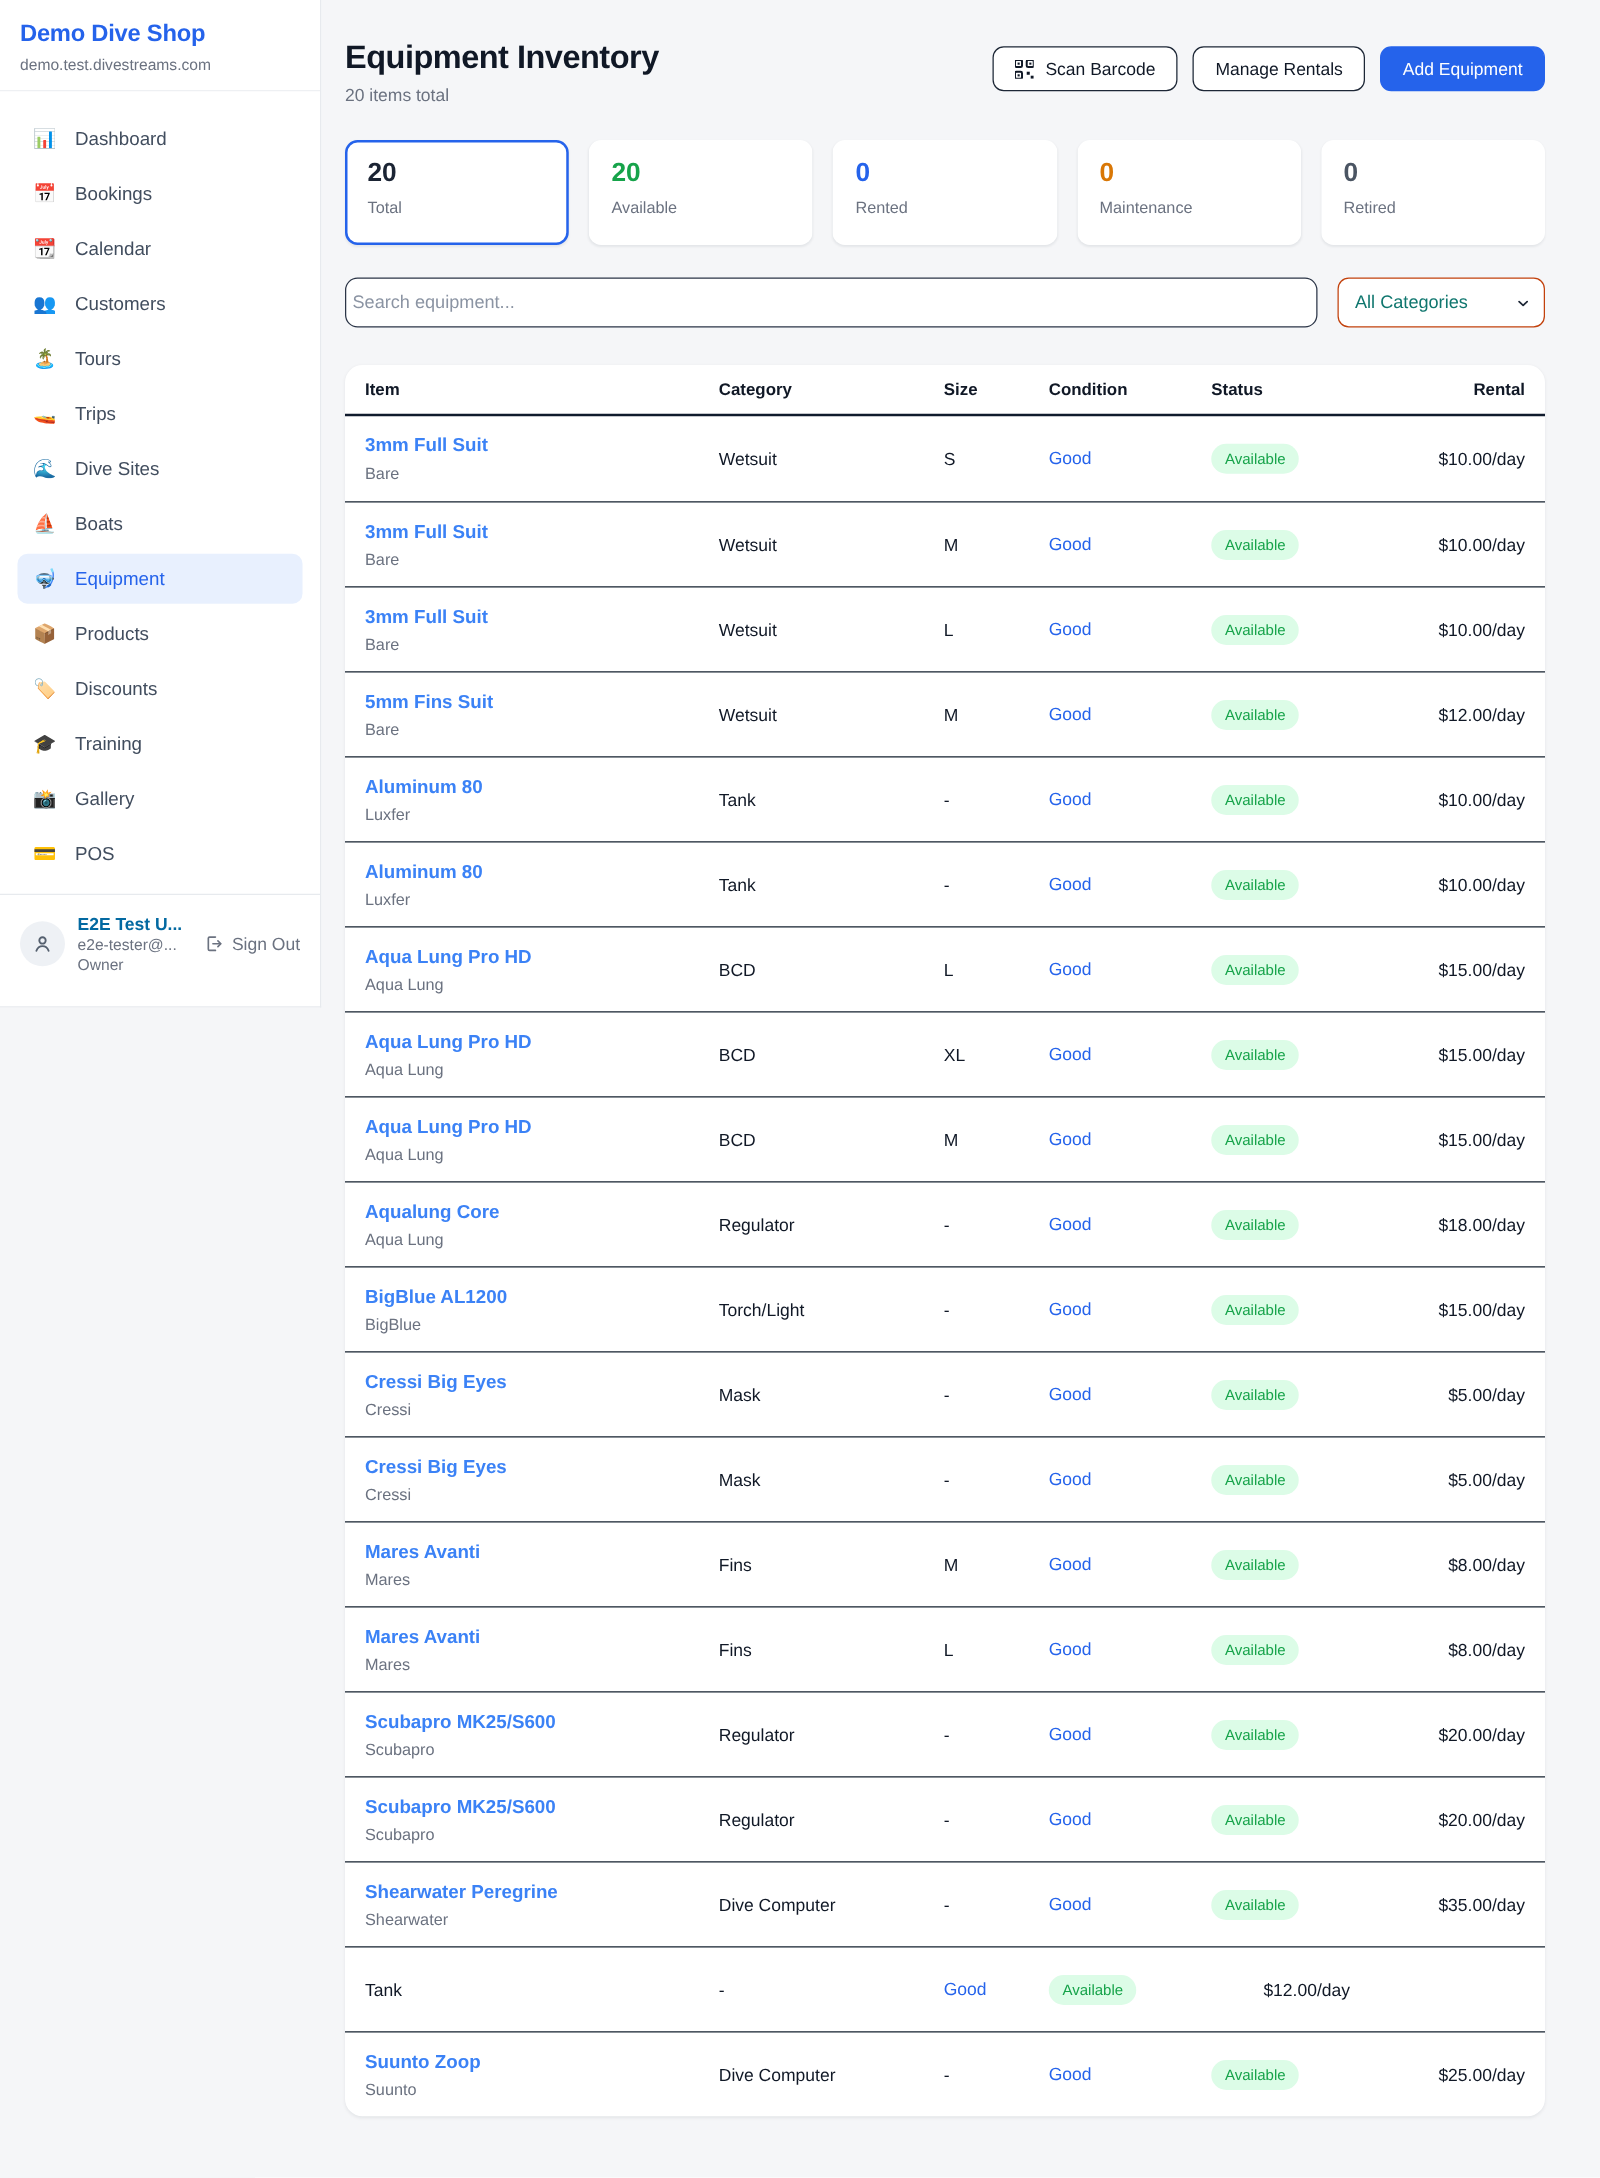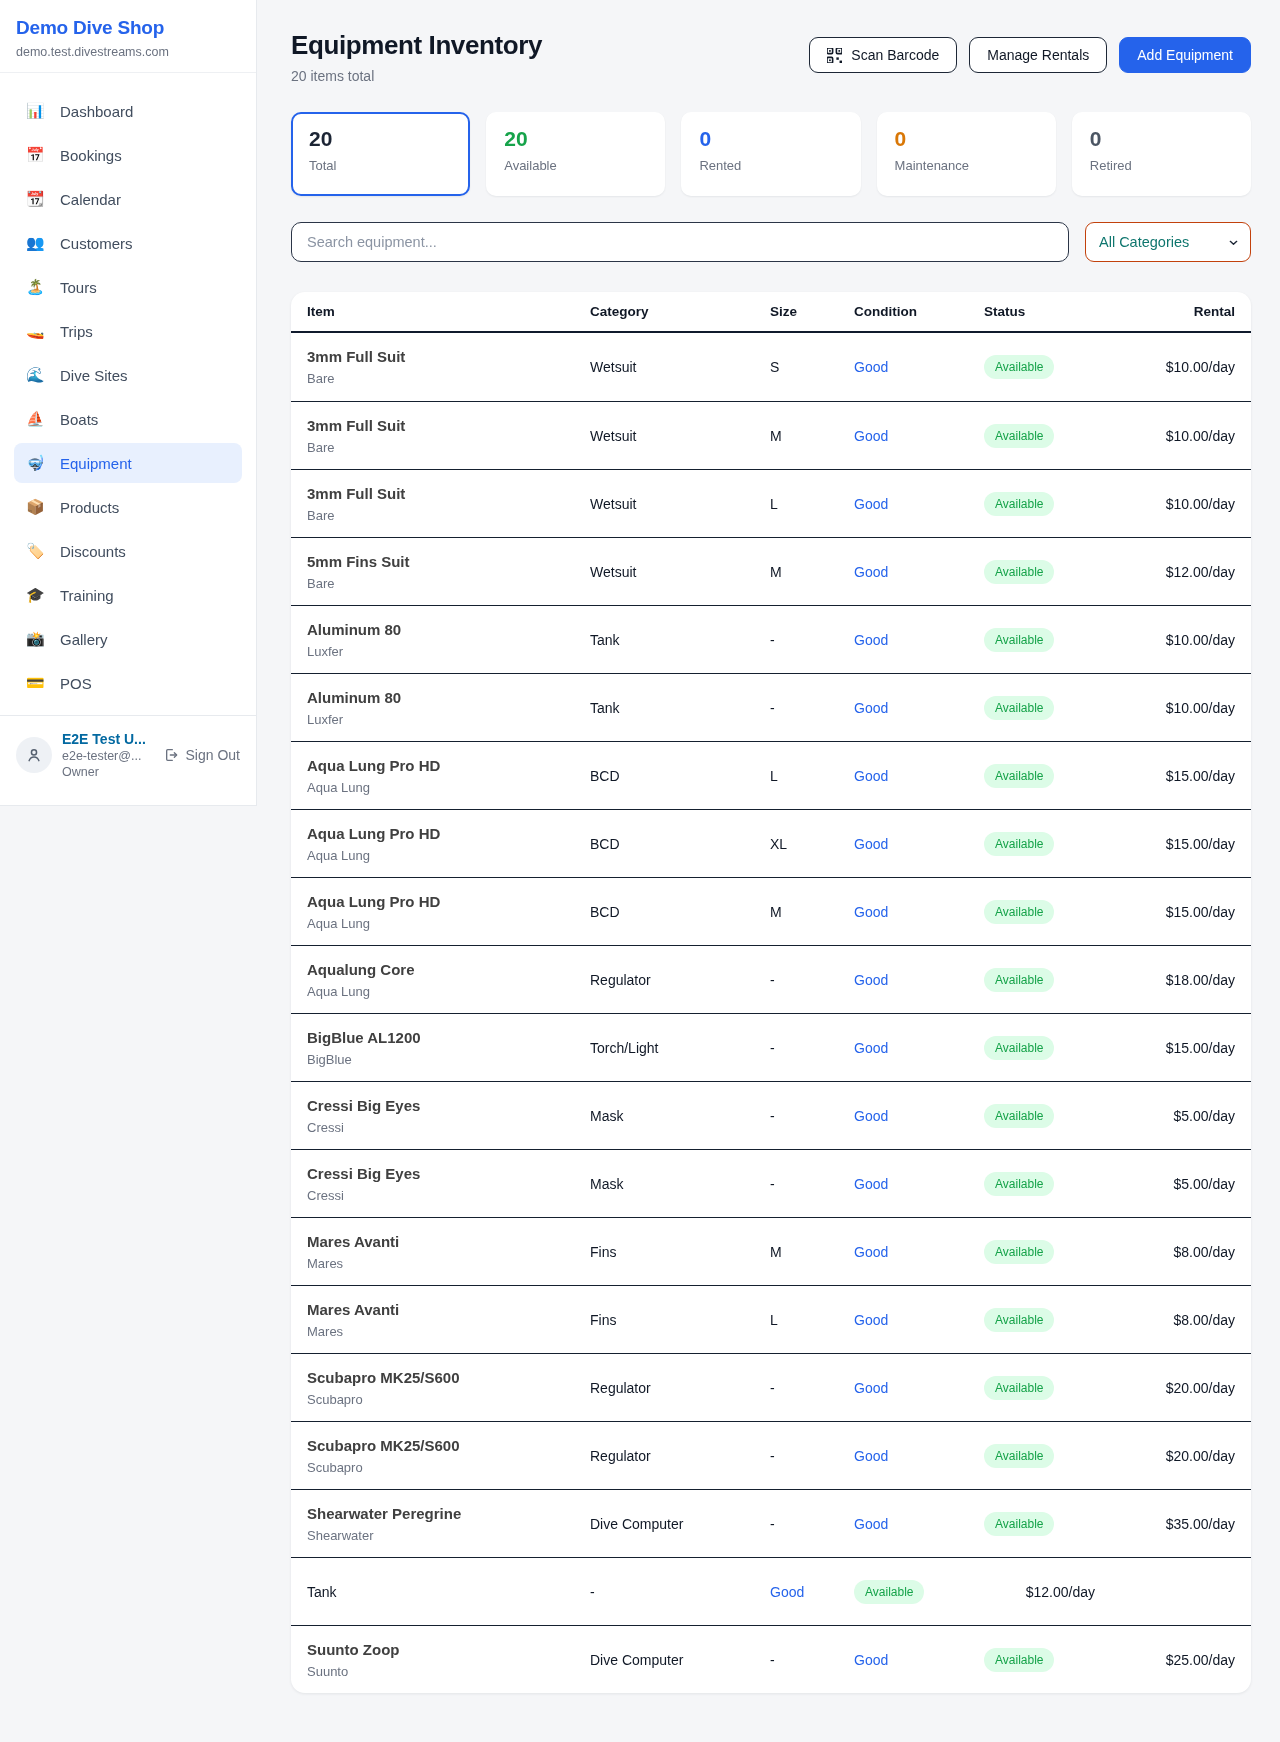--- a/index.html
+++ b/index.html
@@ -34,21 +34,21 @@
   .avatar {
     width:36px; height:36px; border-radius:50%; background:#eef1f5; flex:0 0 36px;
     display:flex; align-items:center; justify-content:center;
   }
   .user-meta { min-width:0; }
   .user-name { font-size:14px; font-weight:bold; color:#0369a1; white-space:nowrap; }
   .user-email, .user-role { font-size:12.5px; color:#6b7280; margin-top:2px; white-space:nowrap; }
   .signout { margin-left:auto; display:flex; align-items:center; gap:7px; color:#6b7280;
     font-size:14px; cursor:pointer; background:none; border:none; font-family:inherit; }
   
-  .main { position:absolute; left:291px; top:0; width:960px; }
+  .main { position:absolute; left:276px; top:0; width:960px; }
   .header-row { display:flex; align-items:flex-start; margin-top:30px; }
   .page-title { font-size:26px; font-weight:bold; color:#101826; letter-spacing:-0.4px; }
   .page-subtitle { font-size:14px; color:#6b7280; margin-top:7px; }
   .header-actions { margin-left:auto; display:flex; gap:12px; margin-top:7px; }
   .btn {
     height:36px; border-radius:9px; font-size:14px; display:inline-flex; align-items:center;
     gap:9px; padding:17px 17px; background:#fff; border:1px solid #1d2736; color:#101826;
     font-family:inherit; cursor:pointer; white-space:nowrap;
   }
   .btn-primary { background:#2563eb; border-color:#2563eb; color:#fff; }
@@ -58,21 +58,21 @@
     flex:1; background:#fff; border:2px solid transparent; border-radius:10px;
     box-shadow:0 1px 2px rgba(16,24,40,.07); padding:13px 16px; height:84px; cursor:pointer;
   }
   .stat-card.active { border-color:#2563eb; }
   .stat-value { font-size:21px; font-weight:bold; }
   .stat-label { font-size:13px; color:#6b7280; margin-top:7px; }
   
   .filters { display:flex; justify-content:space-between; margin-top:26px; }
   .search-input {
     width:778px; height:40px; background:#fff; border:1px solid #2b3547; border-radius:10px;
-    padding:0 15px; font-size:14.5px; color:#0f172a; font-family:inherit; outline:none;
+    padding:0 5px; font-size:14.5px; color:#0f172a; font-family:inherit; outline:none;
   }
   .search-input::placeholder { color:#8b94a3; }
   .category-select {
     width:166px; height:40px; background:#fff; border:1px solid #c2410c; border-radius:9px;
     display:flex; align-items:center; justify-content:space-between; padding:0 11px 0 13px;
     font-size:14.5px; color:#0f766e; cursor:pointer;
   }
   
   .table-card {
     margin-top:30px; background:#fff; border-radius:14px;
@@ -80,21 +80,21 @@
   }
   .thead, .trow {
     display:grid; grid-template-columns:283px 180px 84px 130px 1fr 140px;
     align-items:center; padding:0 16px;
   }
   .thead { height:41px; border-bottom:2px solid #101b2d; }
   .th { font-size:13.5px; font-weight:bold; color:#101826; }
   .th-rental { text-align:right; }
   .trow { height:68px; }
   .trow + .trow { border-top:1px solid #15202f; }
-  .item-name { color:#404040; font-size:15px; font-weight:bold; cursor:pointer; text-decoration:none; display:inline-block; }
+  .item-name { color:#3b82f6; font-size:15px; font-weight:bold; cursor:pointer; text-decoration:none; display:inline-block; }
   .item-brand { color:#6b7280; font-size:13px; margin-top:5px; }
   .c-cat, .c-size, .c-rental { font-size:14px; color:#101826; }
   .c-rental { text-align:right; }
   .cond-link { color:#2563eb; font-size:14px; cursor:pointer; text-decoration:none; }
   .badge {
     display:inline-block; background:#dcfce7; color:#16a34a; font-size:12px;
     padding:5px 11px; border-radius:999px;
   }
   .icon-svg { display:inline-flex; align-items:center; }
 </style>

